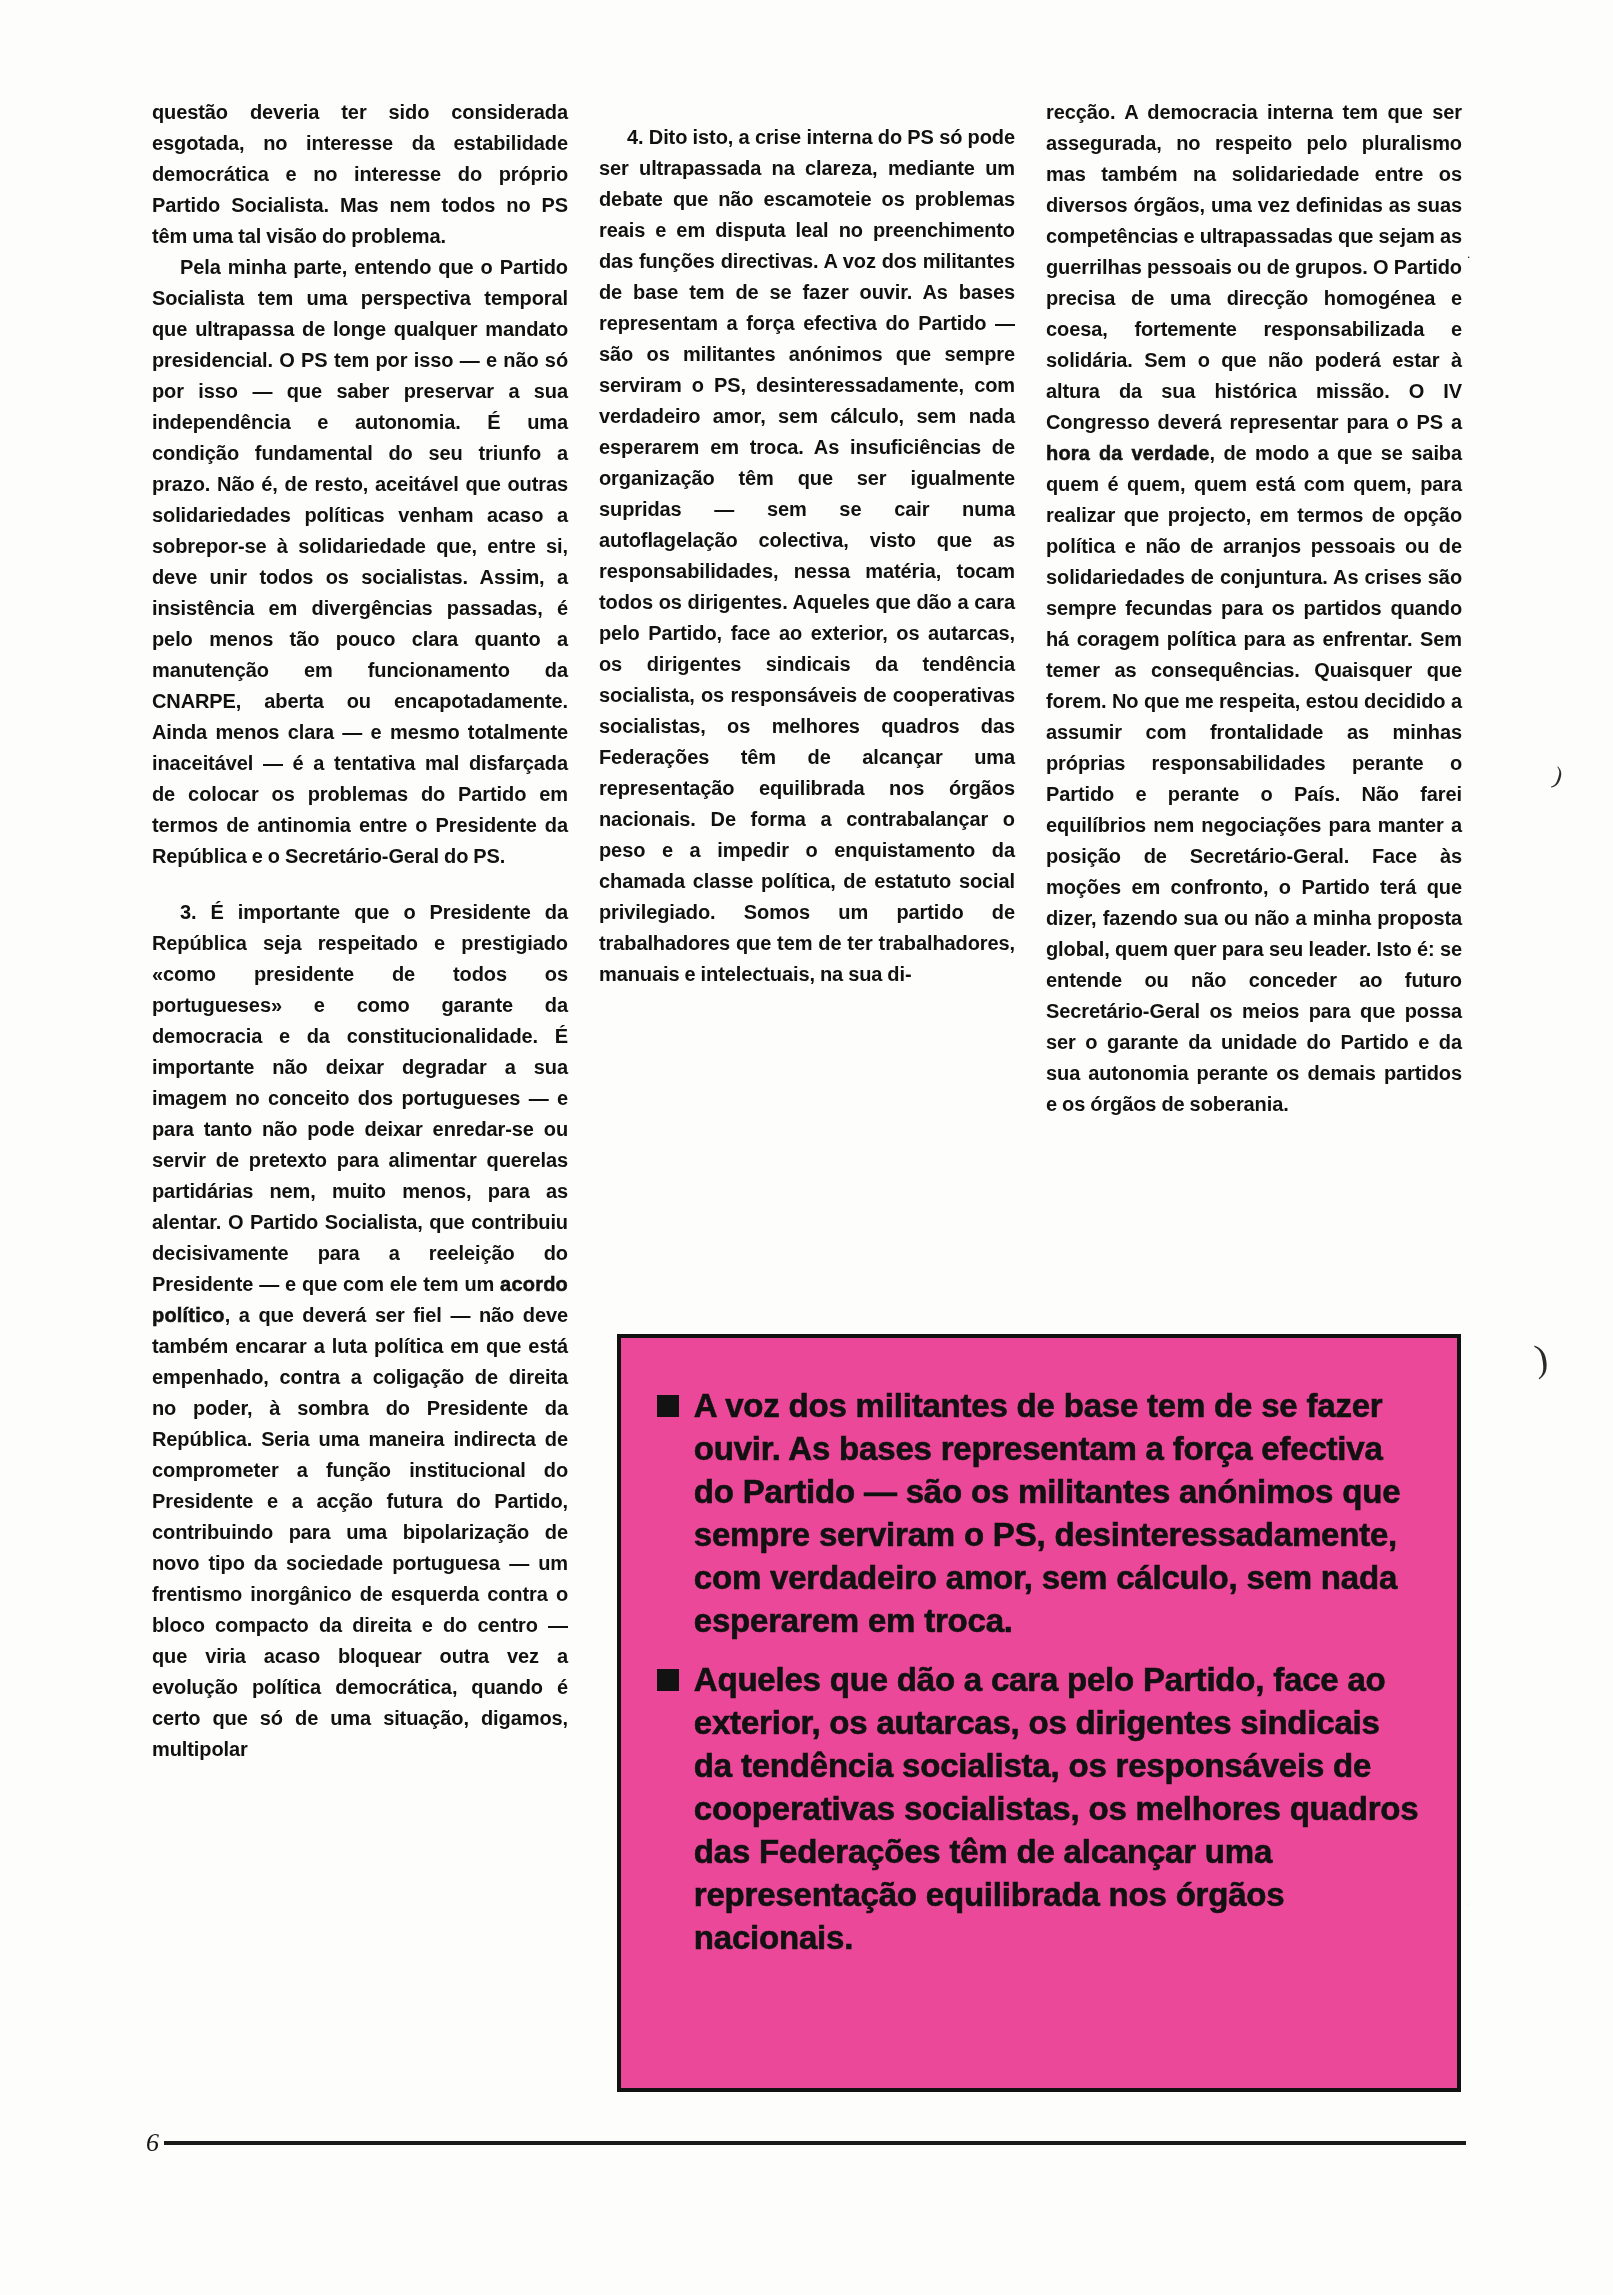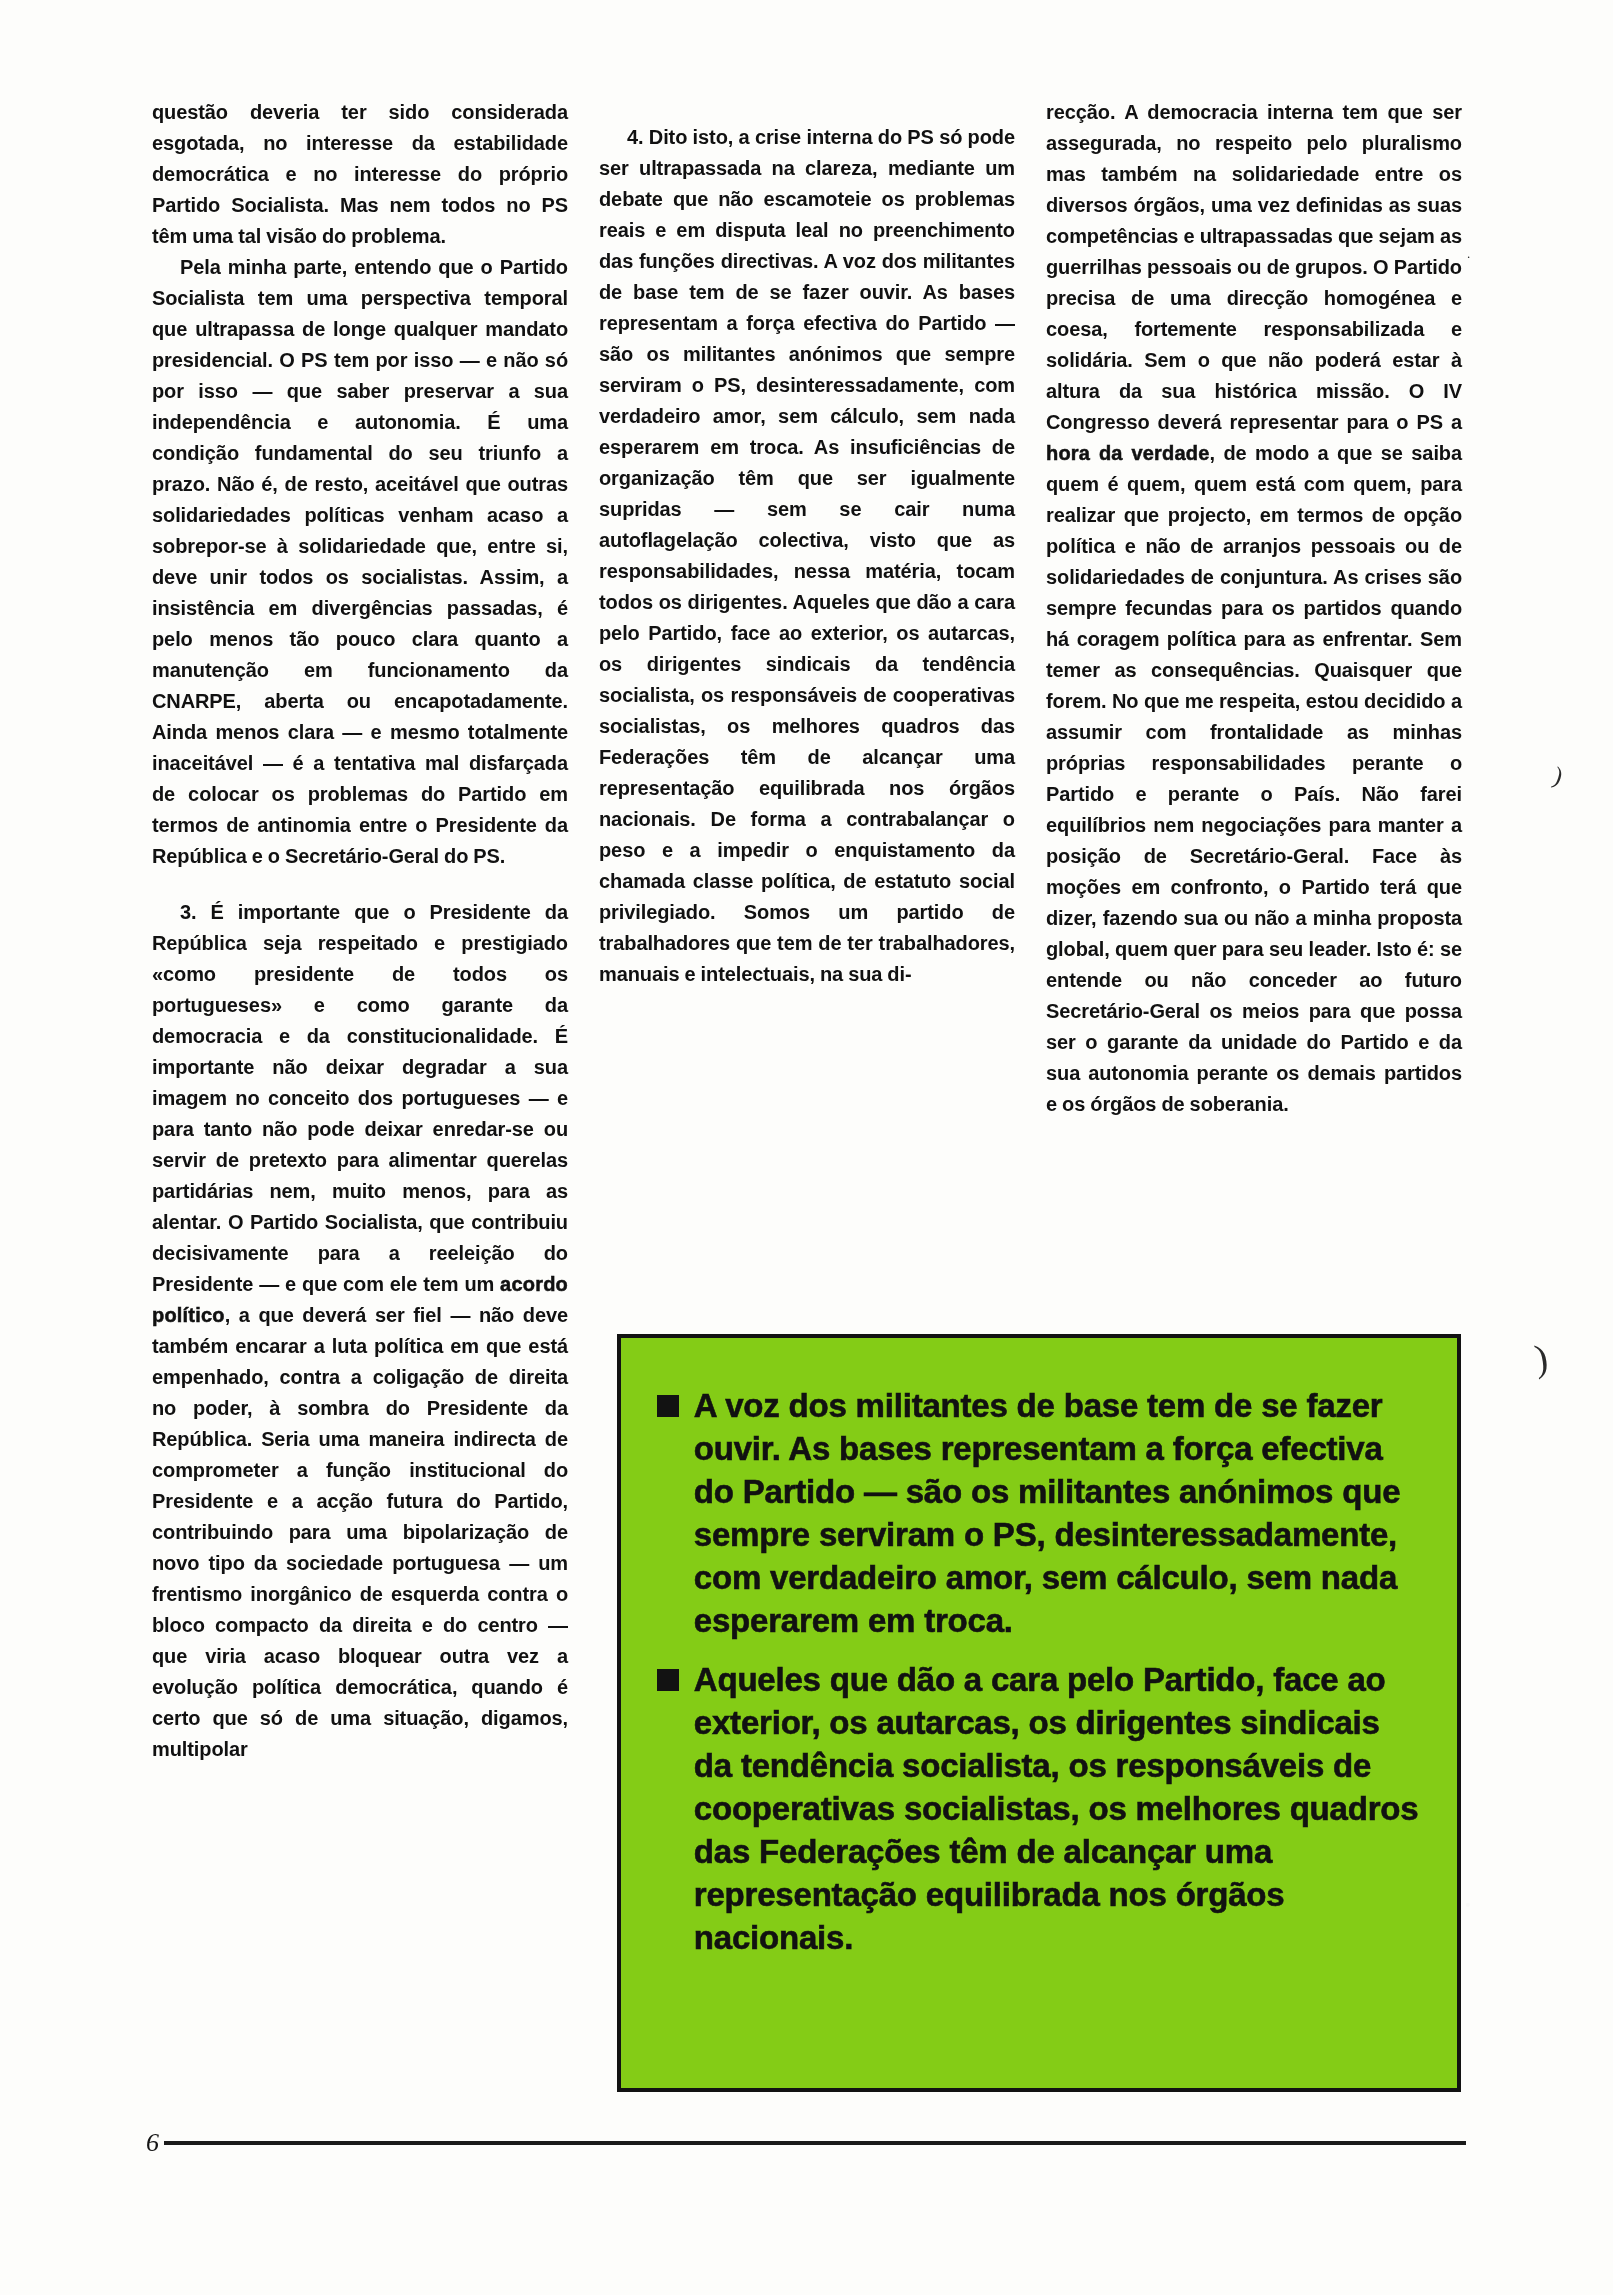--- a/index.html
+++ b/index.html
@@ -78,21 +78,21 @@
 
   
   .quote-box {
     position: absolute;
     left: 617px;
     top: 1334px;
     width: 844px;
     height: 758px;
     border: 4.1px solid #121212;
     box-sizing: border-box;
-    background: #84cc16;
+    background: #ec4899;
   }
   .quote-inner {
     padding: 46px 38px 33px 36px;
   }
   .quote-item {
     display: flex;
     align-items: flex-start;
     gap: 14.8px;
   }
   .quote-item + .quote-item {

